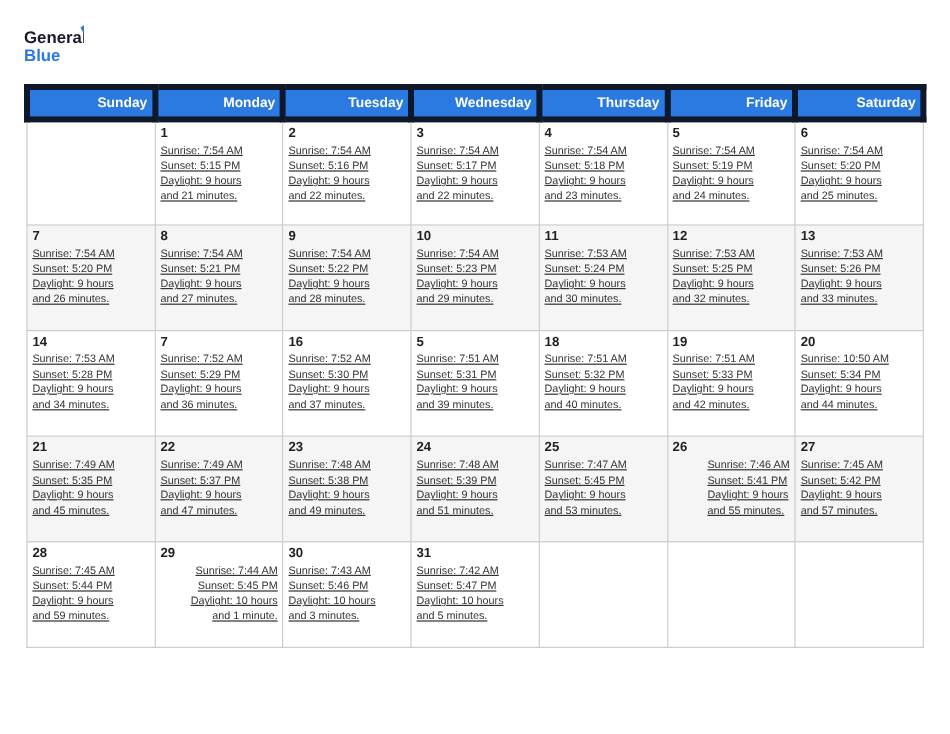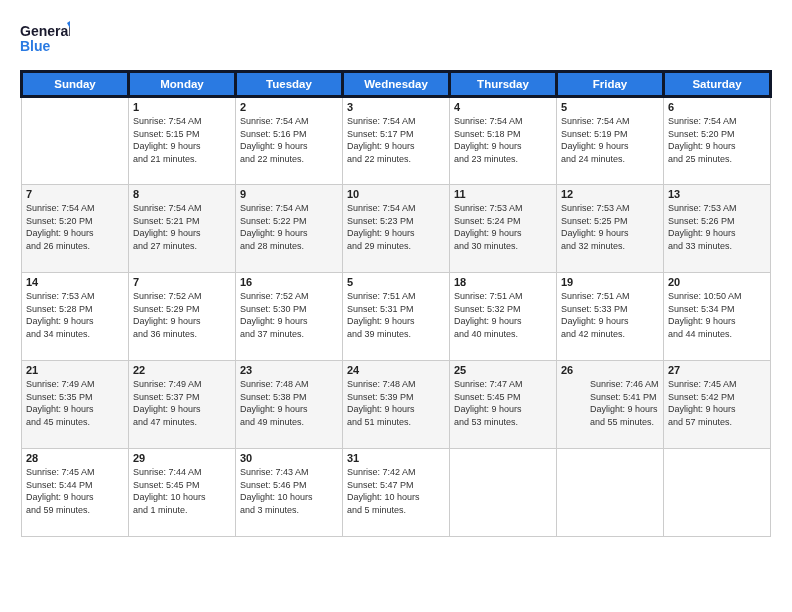--- a/index.html
+++ b/index.html
@@ -44,22 +44,22 @@
       width: 100%;
       border-collapse: collapse;
       table-layout: fixed;
     }
     thead th {
       background: #2a7ae2;
       color: #fff;
       font-size: 11.5px;
       font-weight: bold;
       padding: 5px 4px;
-      text-align: center;
-      border: 3px solid #0f172a;
+      text-align: right;
+      border: 5px solid #0f172a;
     }
     tbody td {
       border: 1px solid #ccc;
       vertical-align: top;
       padding: 3px 4px;
       font-size: 9.5px;
       color: #222;
       height: 88px;
     }
     tbody tr:nth-child(even) {
@@ -69,20 +69,21 @@
       font-size: 11px;
       font-weight: bold;
       color: #222;
       display: block;
       margin-bottom: 2px;
     }
     .day-info {
       font-size: 9px;
       color: #333;
       line-height: 1.4;
+      text-decoration: underline;
     }
   </style>
 </head>
 <body>
 
 <div class="page">
   <div class="header">
     <div class="logo">
     <svg width="50" height="42" viewBox="0 0 50 42">
       <text x="0" y="18" font-size="14" font-weight="bold" fill="#1a1a2e" font-family="Arial">General</text>
@@ -310,21 +311,21 @@
         <tr>
           <td>
             <span class="day-num">28</span>
             <div class="day-info" style="white-space: pre-line;">Sunrise: 7:45 AM
 Sunset: 5:44 PM
 Daylight: 9 hours
 and 59 minutes.</div>
           </td>
           <td>
             <span class="day-num">29</span>
-            <div class="day-info" style="white-space: pre-line;">Sunrise: 7:44 AM
+            <div class="day-info" style="white-space: pre-line; text-align: right;">Sunrise: 7:44 AM
 Sunset: 5:45 PM
 Daylight: 10 hours
 and 1 minute.</div>
           </td>
           <td>
             <span class="day-num">30</span>
             <div class="day-info" style="white-space: pre-line;">Sunrise: 7:43 AM
 Sunset: 5:46 PM
 Daylight: 10 hours
 and 3 minutes.</div>

